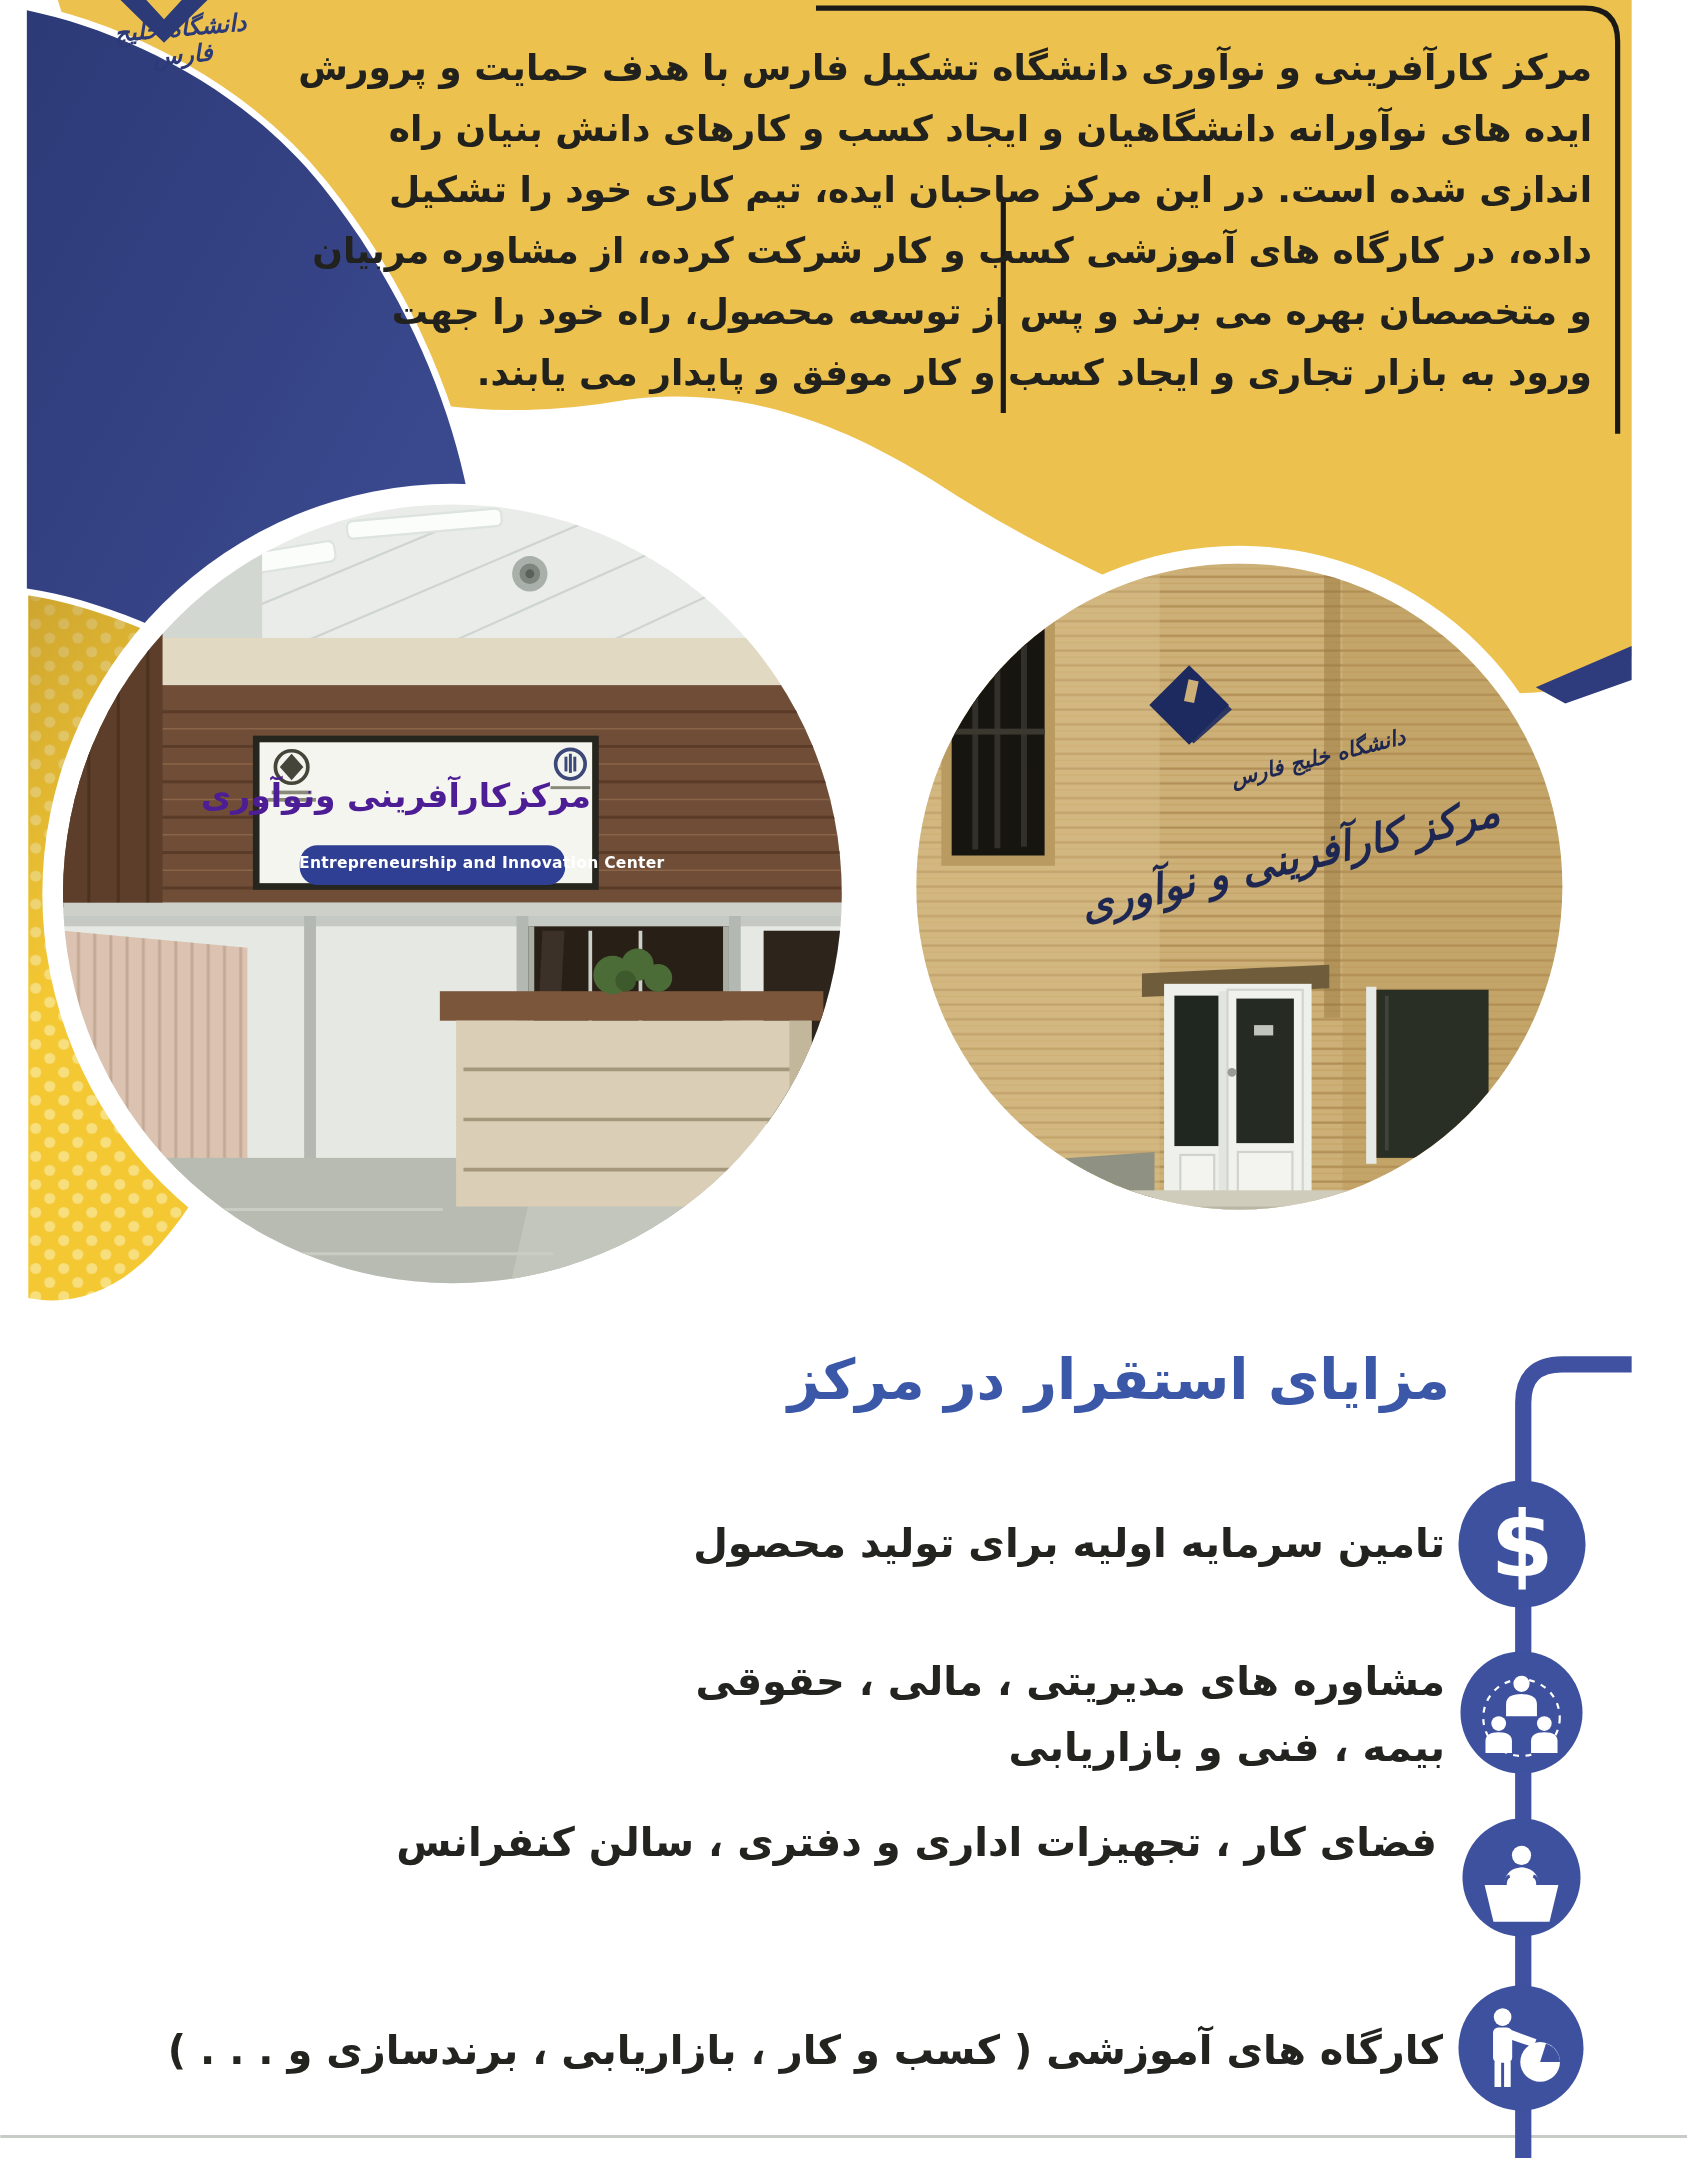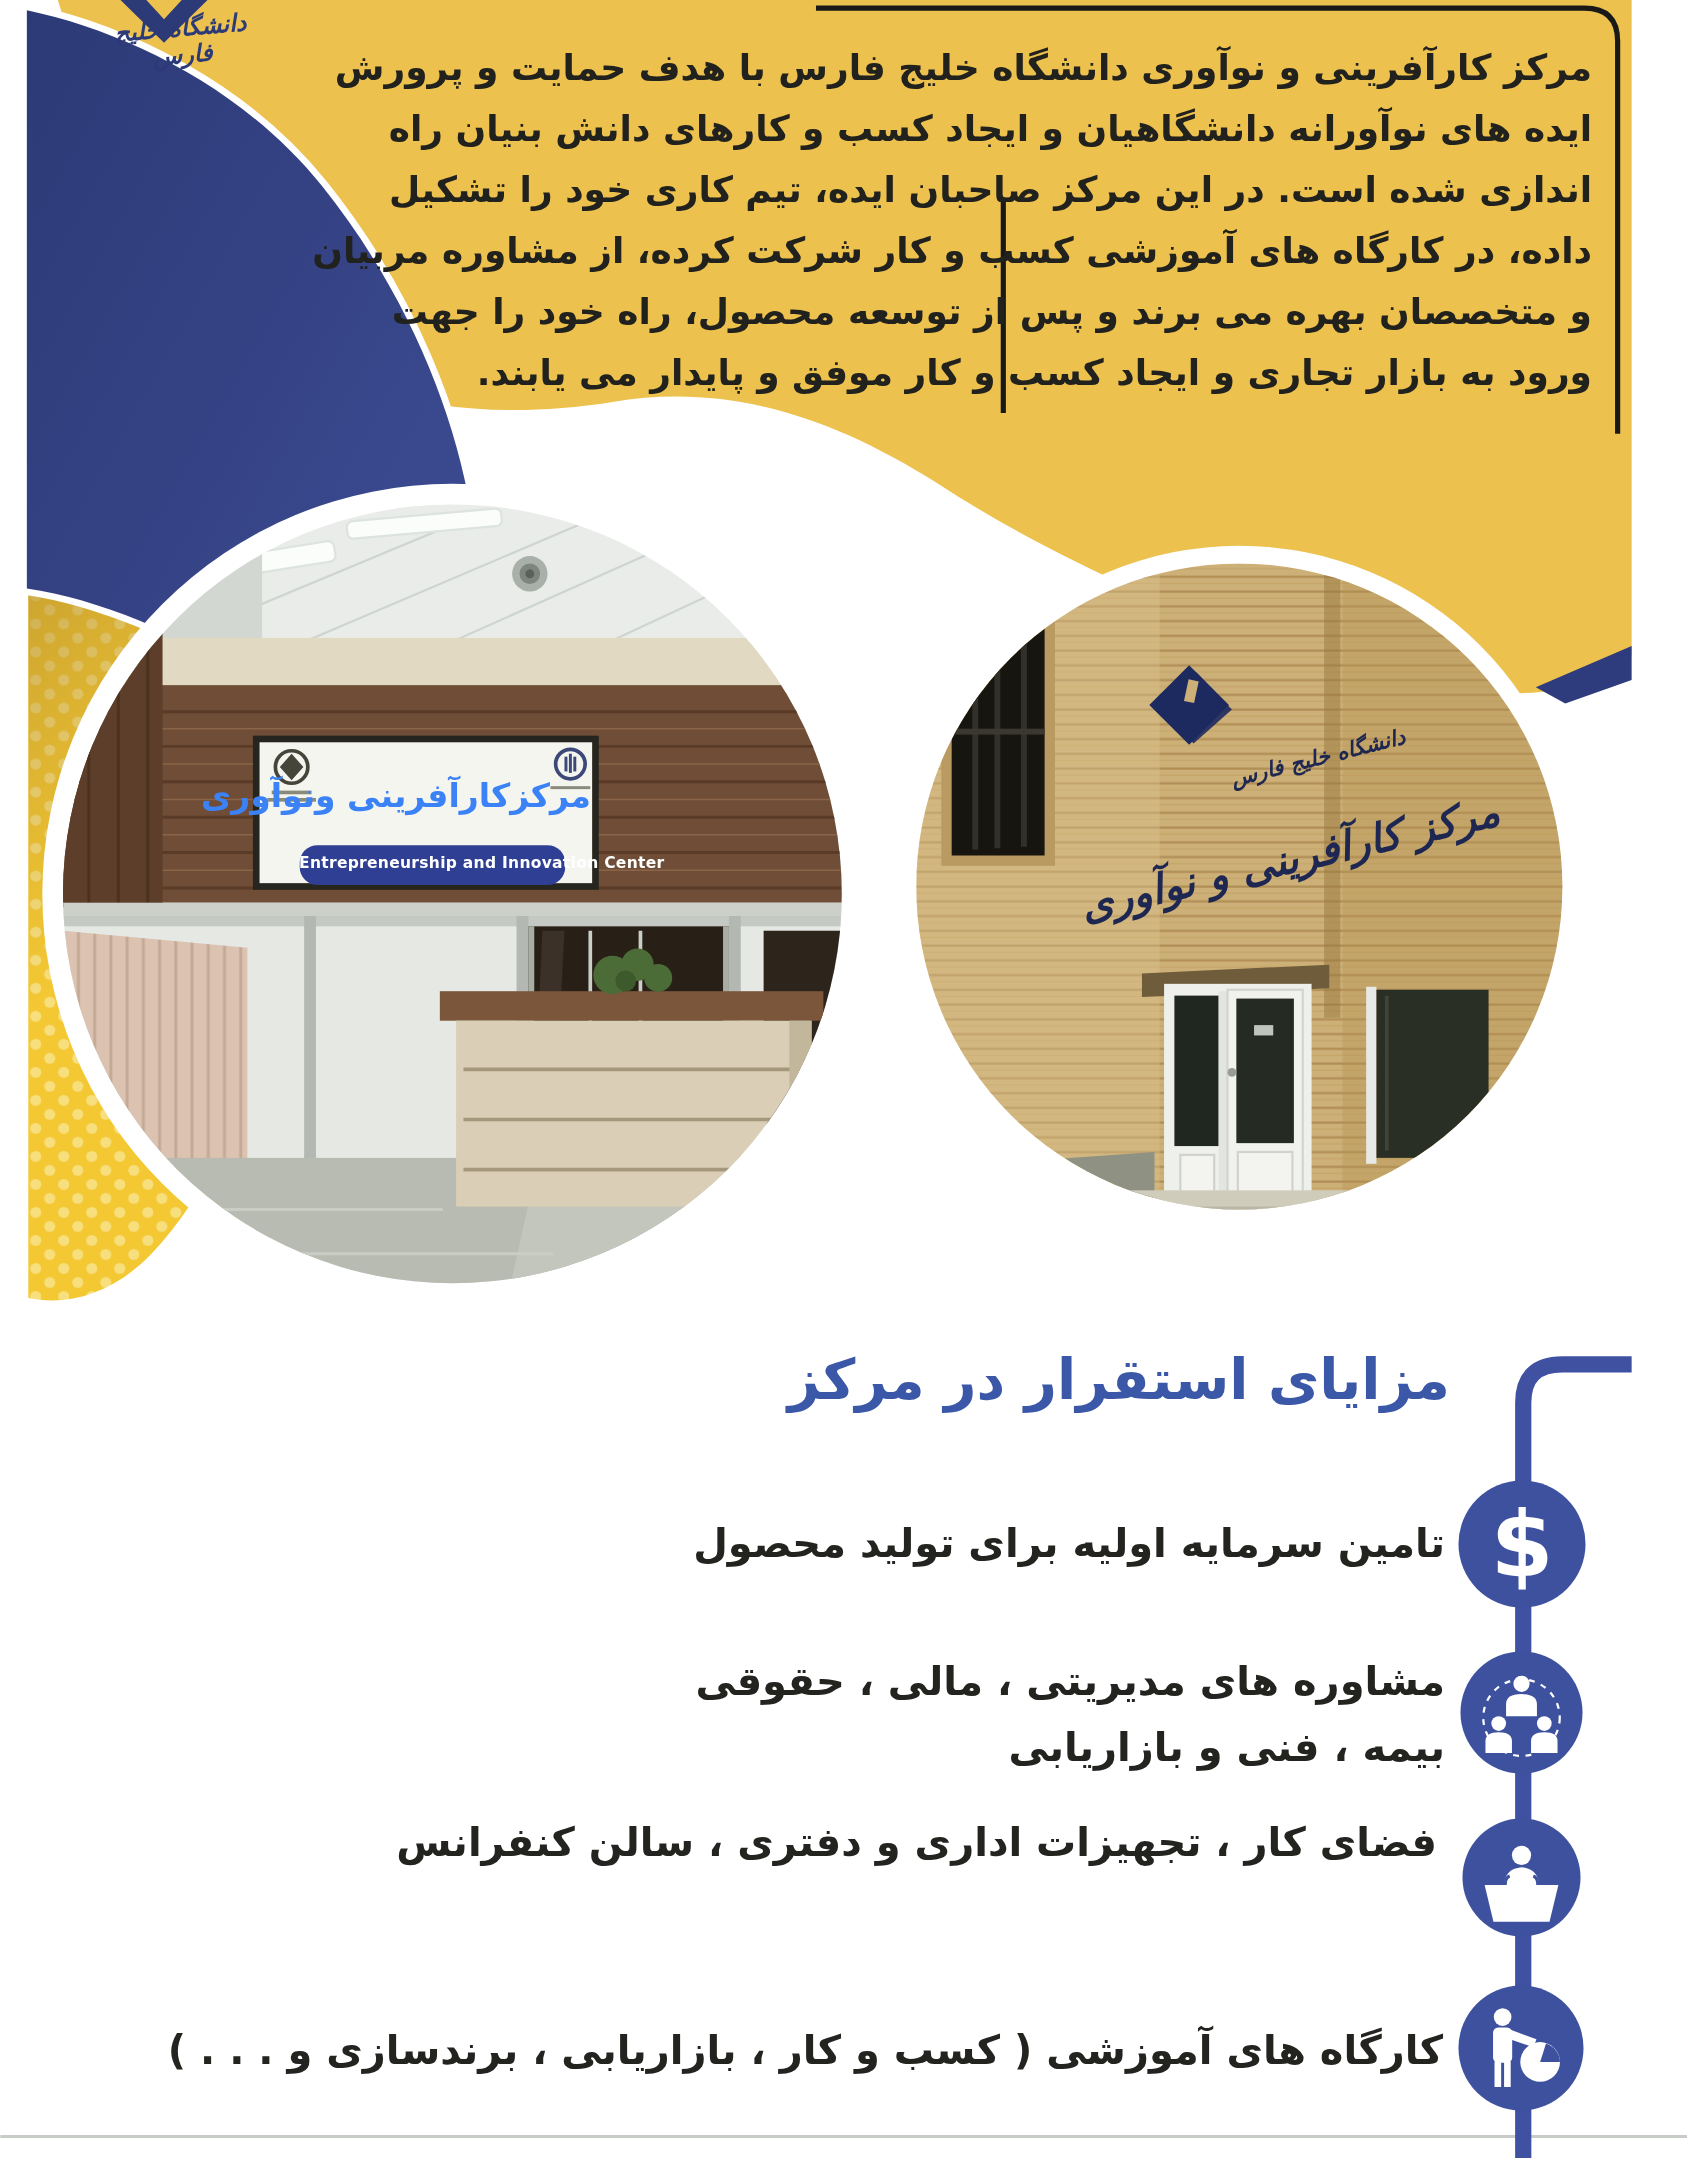--- a/index.html
+++ b/index.html
@@ -14,21 +14,21 @@
     font-size:24px;font-weight:bold;font-style:italic;color:#2c3a78;
     line-height:1.12;transform:rotate(-5deg);
   }
   .intro{left:1027px;top:37px;width:565px;direction:rtl;}
   .intro .ln{
     font-size:36px;font-weight:700;color:#21211d;height:61px;line-height:61px;
     text-align:justify;text-align-last:justify;white-space:nowrap;overflow:visible;
   }
   .sign-title{
     left:262px;top:776px;width:329px;text-align:center;direction:rtl;
-    font-size:33px;font-weight:800;color:#3b82f6;white-space:nowrap;
+    font-size:33px;font-weight:800;color:#4c1d95;white-space:nowrap;
   }
   .sign-banner-text{
     left:299px;top:854px;width:266px;text-align:right;
     font-size:15.5px;font-weight:700;color:#ffffff;letter-spacing:0.3px;white-space:nowrap;
   }
   .wall-top-text{
     left:1245px;top:743px;width:162px;text-align:center;direction:rtl;
     font-size:21.4px;font-weight:700;font-style:italic;color:#1d2751;
     transform:rotate(-14deg);white-space:nowrap;
   }
@@ -237,21 +237,21 @@
     </g>
 
     <path d="M0 2897 H2288" stroke="#c7ccc7" stroke-width="4"></path>
 
     <path d="M2212 1850 H2118 Q2065 1850 2065 1902 V2926" fill="none" stroke="#3f51a0" stroke-width="22"></path>
   </svg>
 
   <div class="abs logo-text">دانشگاه خلیج فارس</div>
 
   <div class="abs intro">
-    <div class="ln">مرکز کارآفرینی و نوآوری دانشگاه خلیج فارس با هدف حمایت و پرورش</div>
+    <div class="ln">مرکز کارآفرینی و نوآوری دانشگاه تشکیل فارس با هدف حمایت و پرورش</div>
     <div class="ln">ایده های نوآورانه دانشگاهیان و ایجاد کسب و کارهای دانش بنیان راه</div>
     <div class="ln">اندازی شده است. در این مرکز صاحبان ایده، تیم کاری خود را تشکیل</div>
     <div class="ln">داده، در کارگاه های آموزشی کسب و کار شرکت کرده، از مشاوره مربیان</div>
     <div class="ln">و متخصصان بهره می برند و پس از توسعه محصول، راه خود را جهت</div>
     <div class="ln">ورود به بازار تجاری و ایجاد کسب و کار موفق و پایدار می یابند.</div>
   </div>
 
   <div class="abs sign-title">مرکزکارآفرینی ونوآوری</div>
   <div class="abs sign-banner-text">Entrepreneurship and Innovation Center</div>
 

